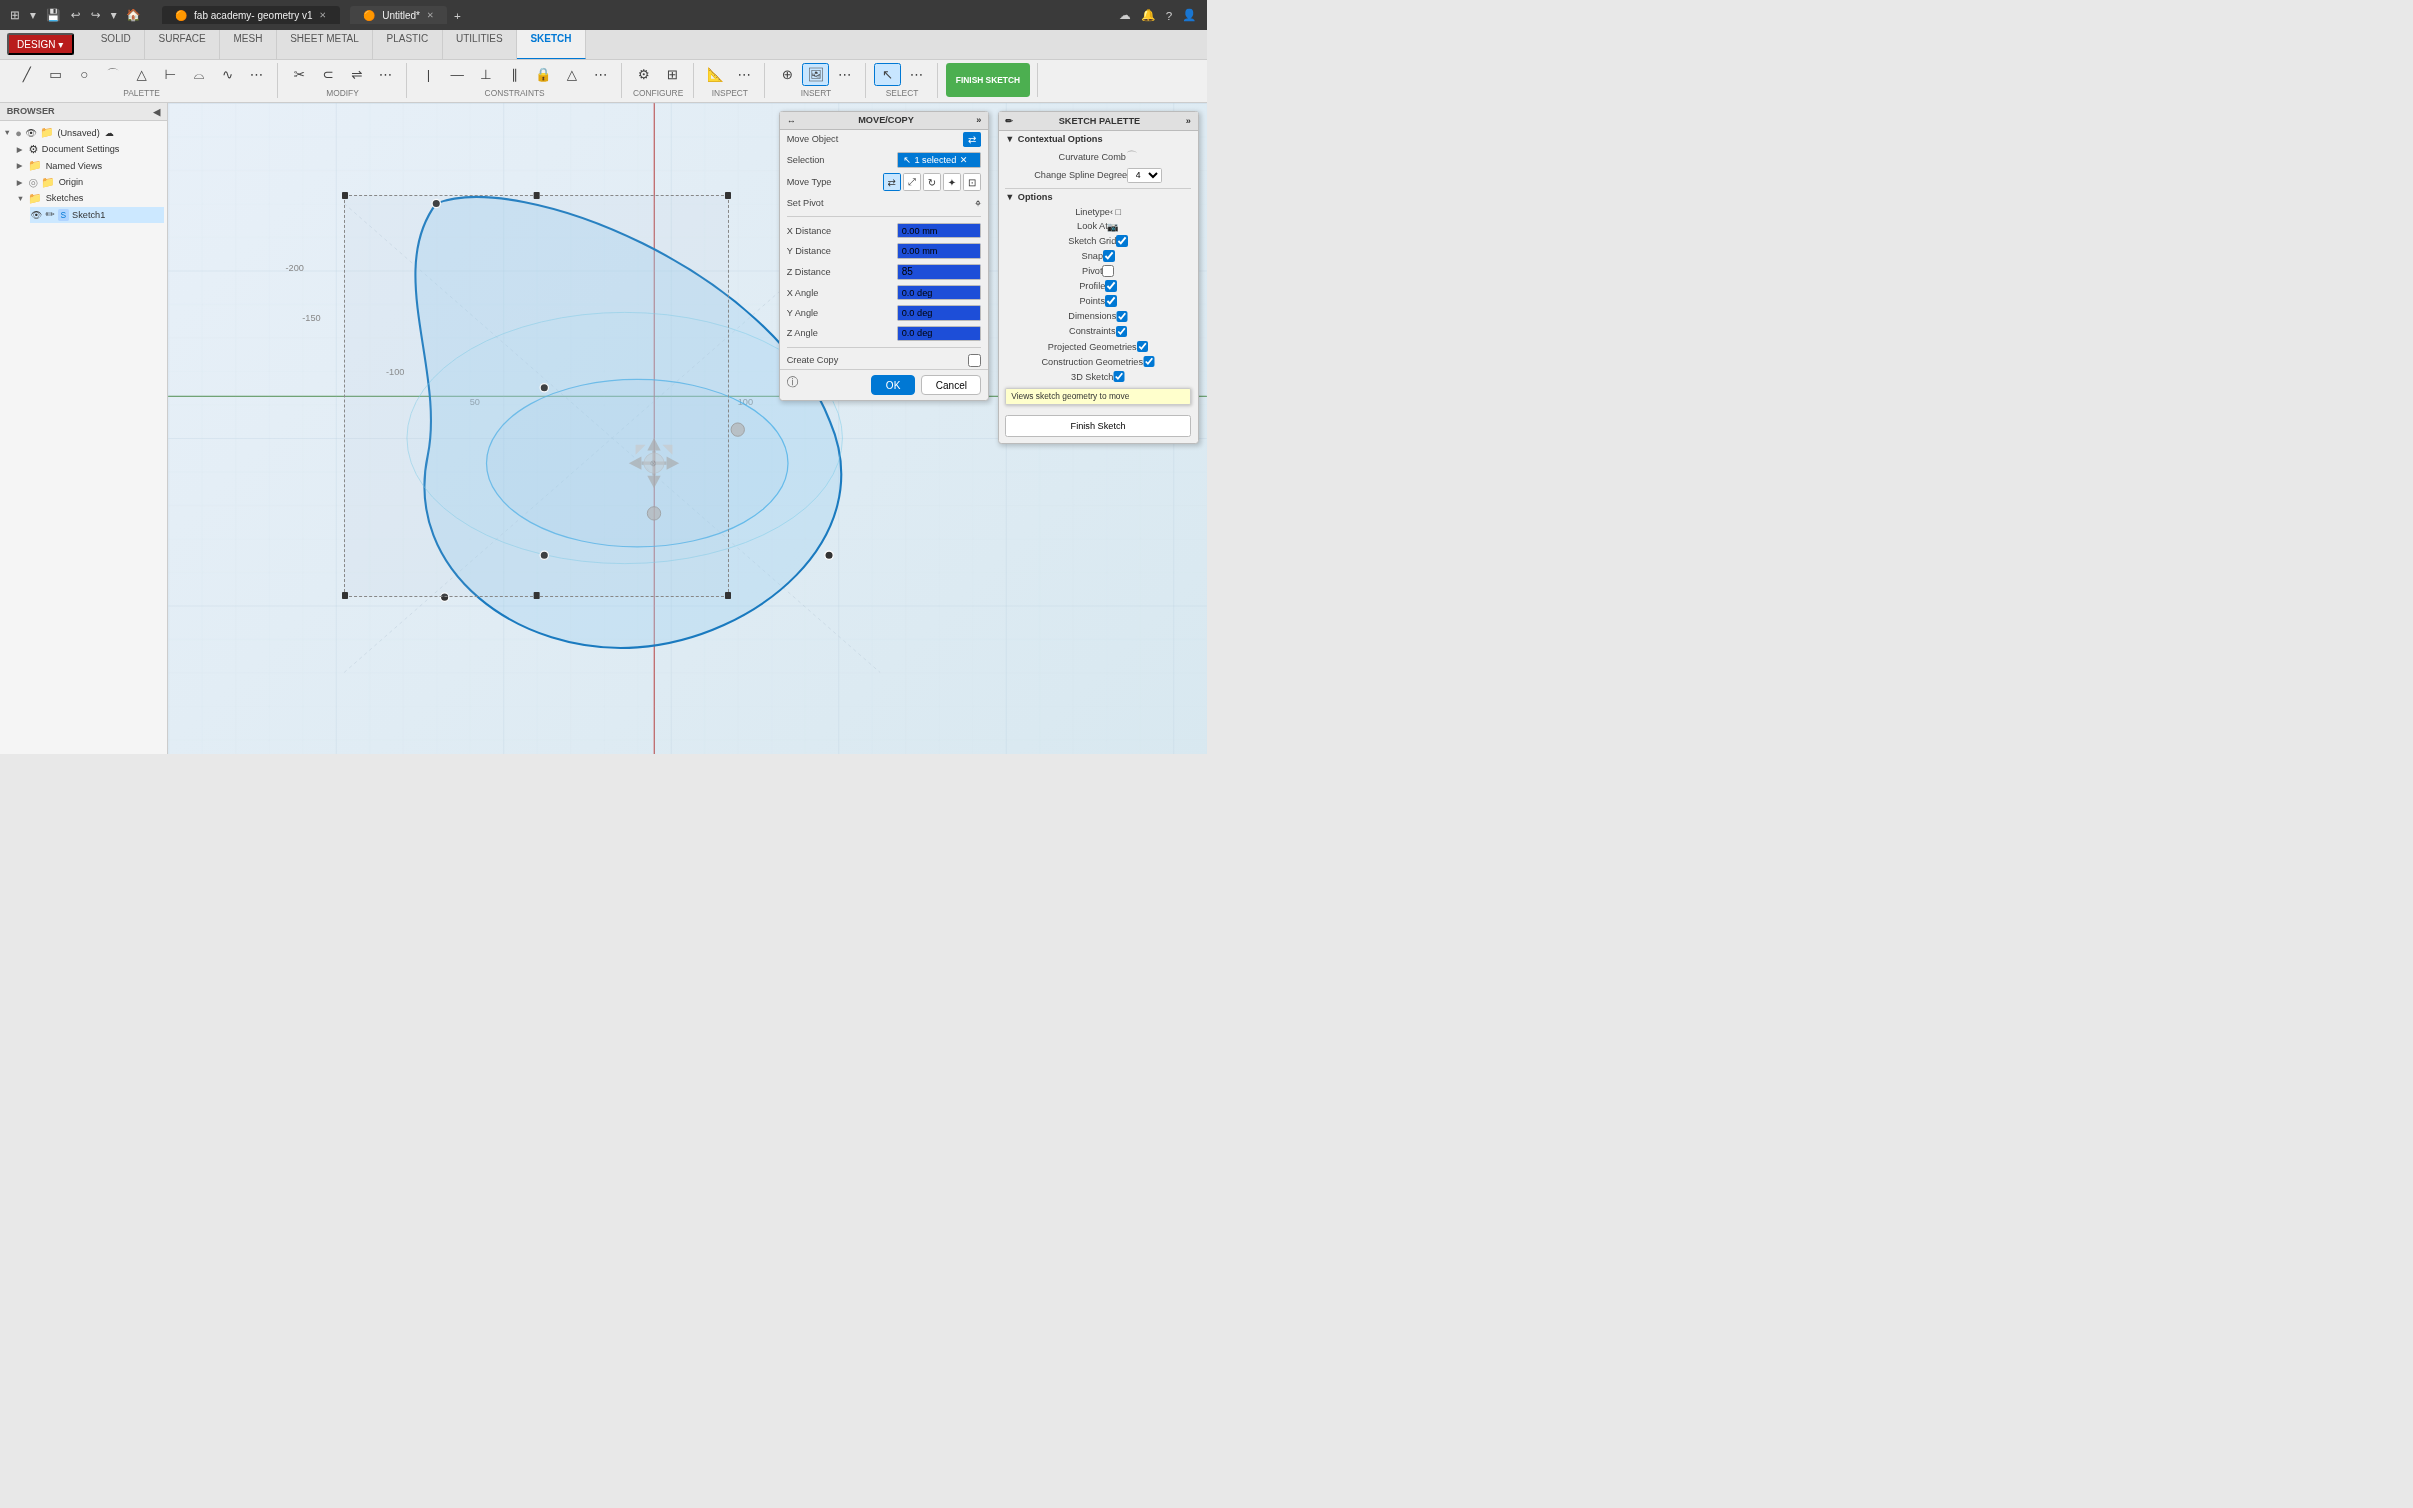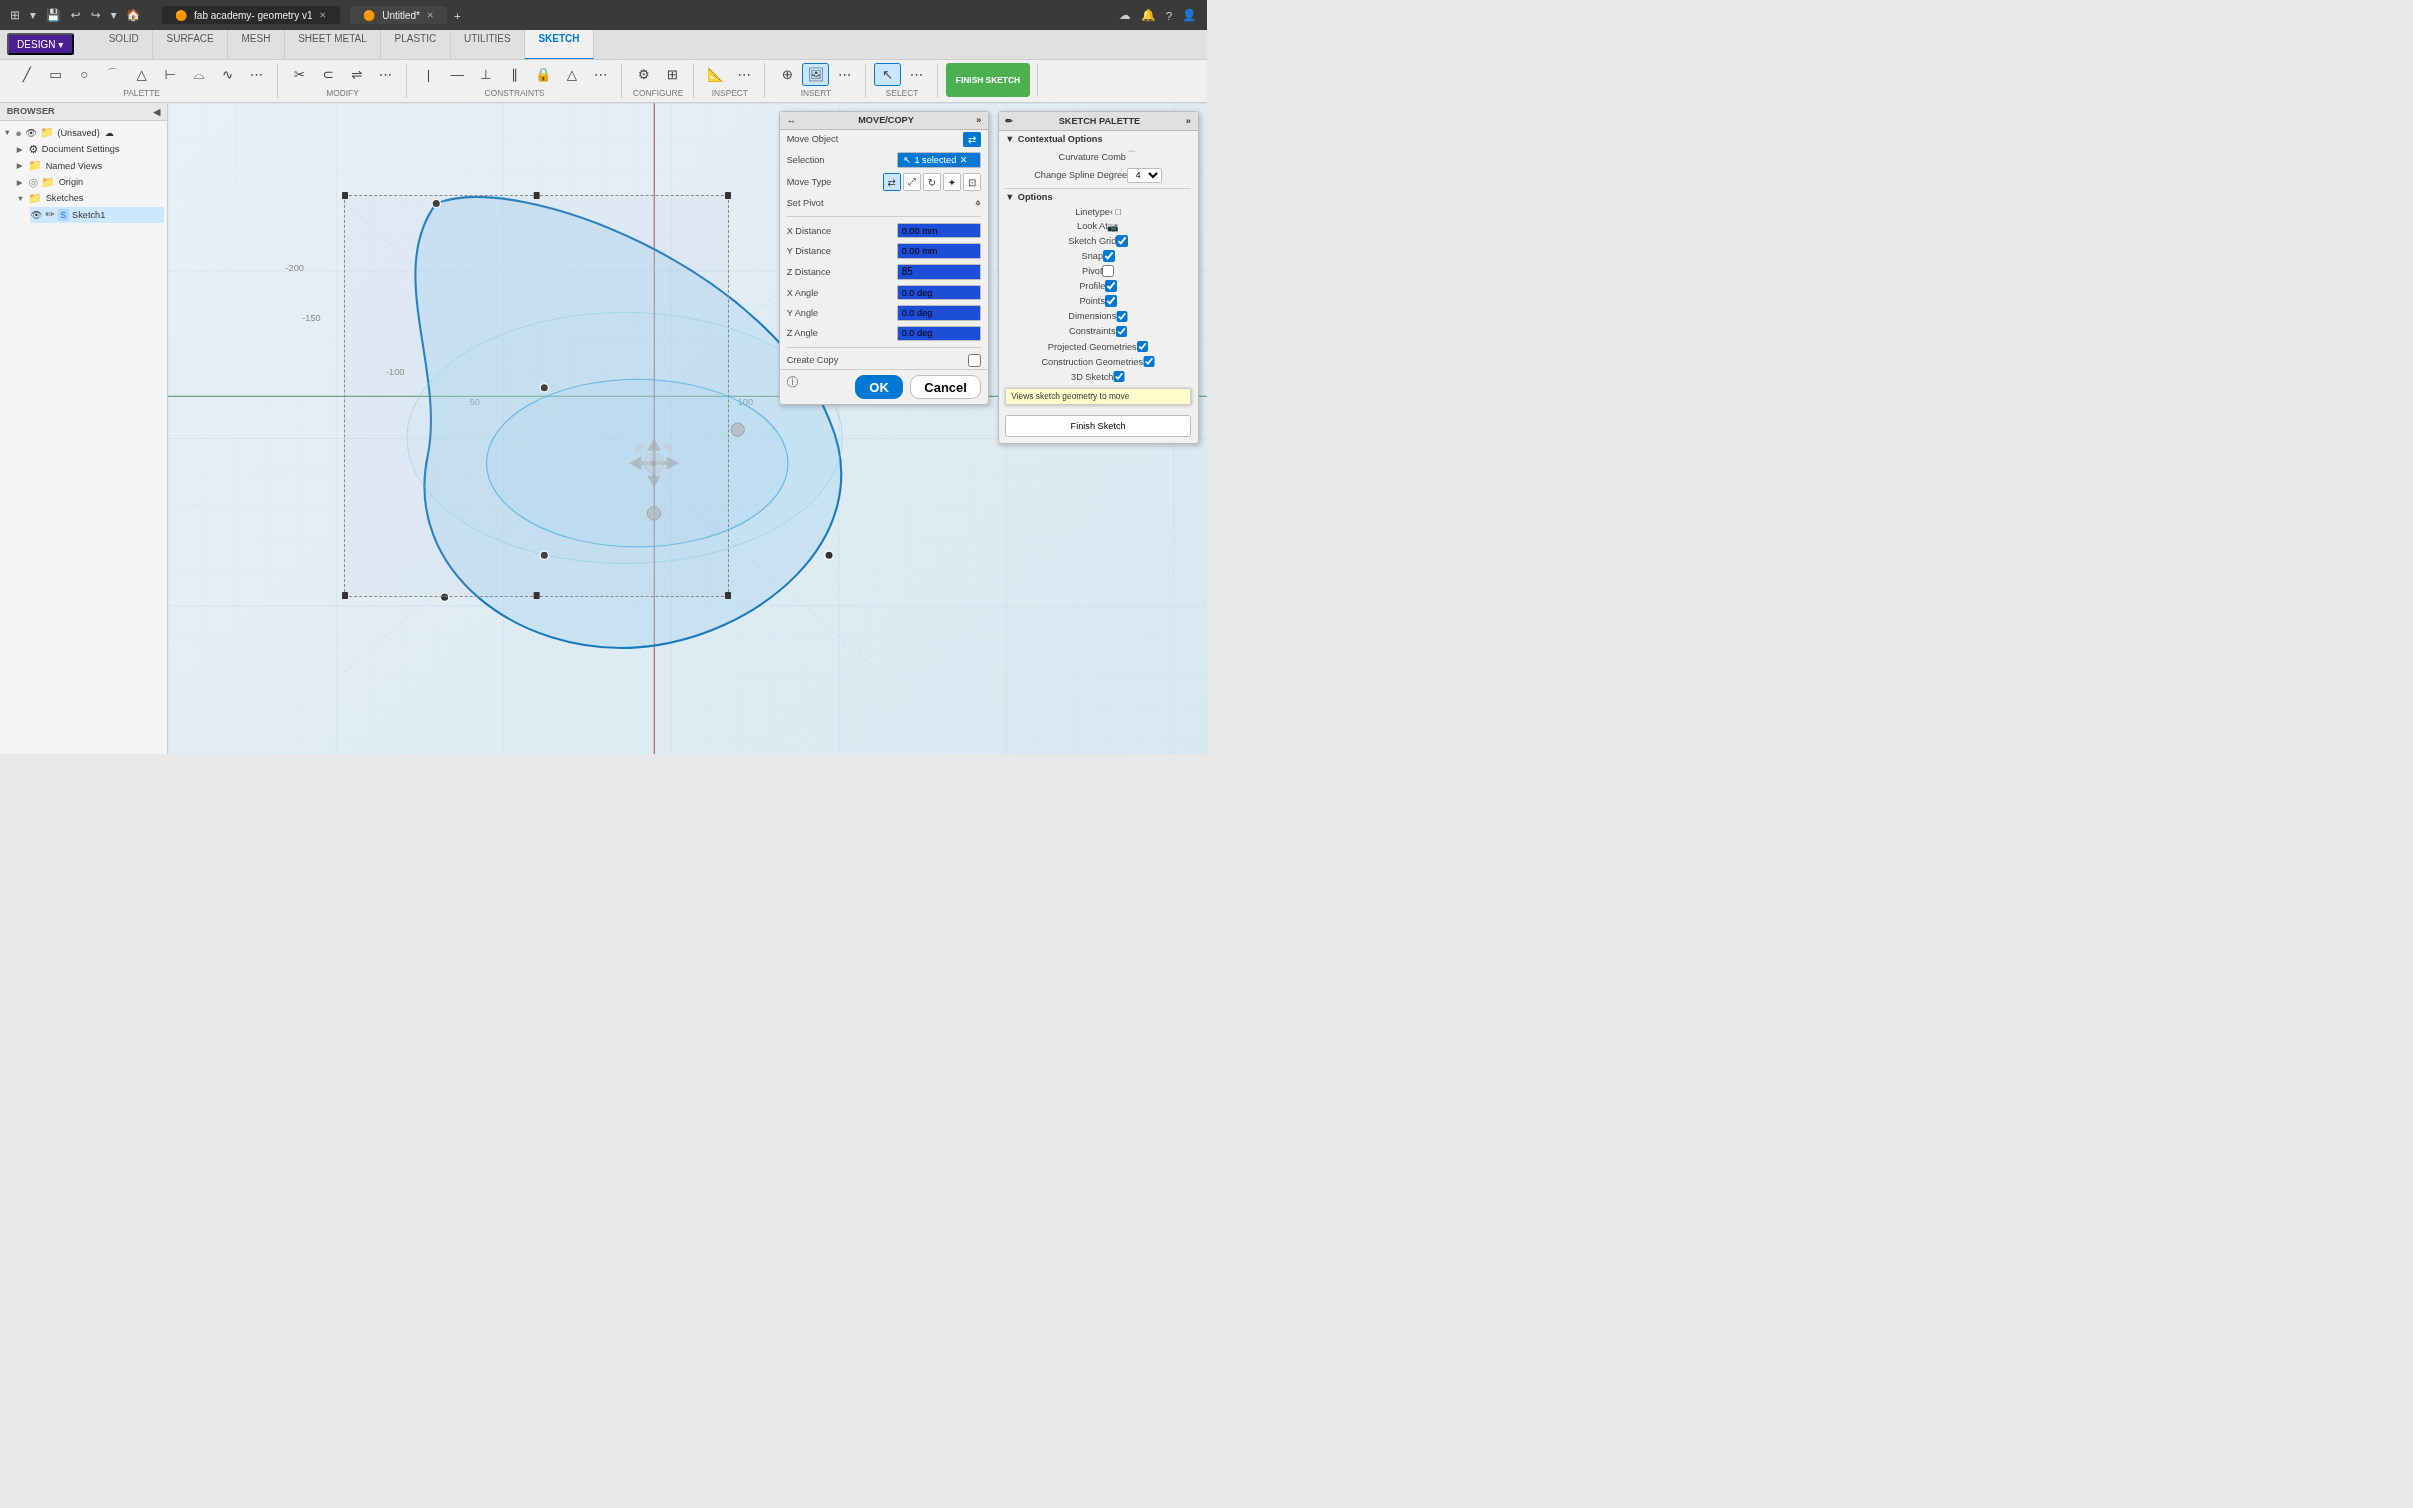--- a/index.html
+++ b/index.html
@@ -18,21 +18,21 @@
     #toolbar-tabs { display: flex; background: #e0e0e0; border-bottom: 0.8px solid #ccc; }
     .toolbar-tab { padding: 3.4px 13.4px; font-size: 10px; cursor: pointer; color: #555; border-right: 0.8px solid #ccc; }
     .toolbar-tab.active { background: #f0f0f0; color: #0078d4; font-weight: bold; border-bottom: 1.7px solid #0078d4; text-align: right; }
     #toolbar-content { display: flex; align-items: flex-start; padding: 3.4px 6.7px; gap: 1.7px; flex-wrap: nowrap; }
     .tool-group { display: flex; flex-direction: column; align-items: center; border-right: 0.8px solid #ccc; padding: 0 6.7px; }
     .tool-group-label { font-size: 8.4px; color: #777; margin-top: 1.7px; }
     .tool-row { display: flex; gap: 1.7px; }
     .tool-btn { width: 27px; height: 23.5px; display: flex; align-items: center; justify-content: center; cursor: pointer; border: 0.8px solid transparent; border-radius: 2.5px; font-size: 13.4px; color: #444; background: transparent; }
     .tool-btn.active { background: #c8e6ff; border-color: #0078d4; }
     .tool-btn.green { background: #4CAF50; color: white; border-radius: 3.4px; width: 75px; height: 34px; font-size: 9.2px; font-weight: bold; }
-    .design-btn { background: #4c1d95; color: white; padding: 3.4px 8.4px; border-radius: 2.5px; cursor: pointer; font-size: 10px; margin-right: 15px; }
+    .design-btn { background: #b91c1c; color: white; padding: 3.4px 8.4px; border-radius: 2.5px; cursor: pointer; font-size: 10px; margin-right: 7px; }
 
     
     #main { display: flex; height: calc(754px - 84px); }
     
     
     #browser { width: 168px; background: #f5f5f5; border-right: 0.8px solid #ccc; display: flex; flex-direction: column; }
     #browser-header { display: flex; justify-content: space-between; align-items: center; padding: 3.4px 6.7px; background: #e8e8e8; border-bottom: 0.8px solid #ccc; font-size: 9.2px; font-weight: bold; color: #555; }
     .browser-tree { flex: 1; overflow-y: auto; padding: 3.4px; }
     .tree-item { display: flex; align-items: center; padding: 1.7px 0; cursor: pointer; font-size: 9.2px; gap: 3.4px; white-space: nowrap; }
     .tree-indent { margin-left: 13.4px; }
@@ -66,21 +66,21 @@
     #move-copy-header { display: flex; justify-content: space-between; align-items: center; padding: 3.4px 6.7px; background: #e0e0e0; border-bottom: 0.8px solid #bbb; font-size: 9.2px; font-weight: bold; }
     .mc-row { display: flex; justify-content: space-between; align-items: center; padding: 2.5px 6.7px; font-size: 9.2px; }
     .mc-label { color: #444; min-width: 75px; }
     .mc-value { background: #1d4ed8; border: 0.8px solid #bbb; border-radius: 1.7px; padding: 1.7px 5px; font-size: 9.2px; min-width: 84px; text-align: left; }
     .mc-value.blue { background: #0078d4; color: white; display: flex; align-items: center; gap: 3.4px; }
     .mc-type-btns { display: flex; gap: 1.7px; }
     .mc-type-btn { width: 18.4px; height: 18.4px; border: 0.8px solid #bbb; background: white; border-radius: 1.7px; cursor: pointer; display: flex; align-items: center; justify-content: center; font-size: 10px; }
     .mc-type-btn.active { background: #c8e6ff; border-color: #0078d4; }
     .mc-divider { height: 0.8px; background: #ccc; margin: 3.4px 6.7px; }
     .mc-footer { display: flex; justify-content: flex-end; gap: 6.7px; padding: 5px 6.7px; border-top: 0.8px solid #ccc; }
-    .mc-btn { padding: 3.4px 13.4px; border-radius: 9px; cursor: pointer; font-size: 13px; border: 0.8px solid #bbb; font-weight: bold; }
+    .mc-btn { padding: 3.4px 13.4px; border-radius: 4px; cursor: pointer; font-size: 10px; border: 0.8px solid #bbb; }
     .mc-btn.ok { background: #0078d4; color: white; border-color: #0078d4; }
     .mc-btn.cancel { background: white; }
 
     
     #tooltip { position: absolute; background: #ffffcc; border: 0.8px solid #aaa; padding: 3.4px 6.7px; font-size: 9.2px; border-radius: 2.5px; box-shadow: 0.8px 0.8px 3.4px rgba(0,0,0,0.2); }
 
     
     #bottom { display: flex; align-items: center; height: 25px; background: #e8e8e8; border-top: 0.8px solid #ccc; }
     #comments-panel { width: 168px; display: flex; justify-content: space-between; align-items: center; padding: 0 6.7px; border-right: 0.8px solid #ccc; font-size: 9.2px; font-weight: bold; color: #555; }
     #bottom-nav { display: flex; align-items: center; gap: 3.4px; padding: 0 6.7px; border-right: 0.8px solid #ccc; }

